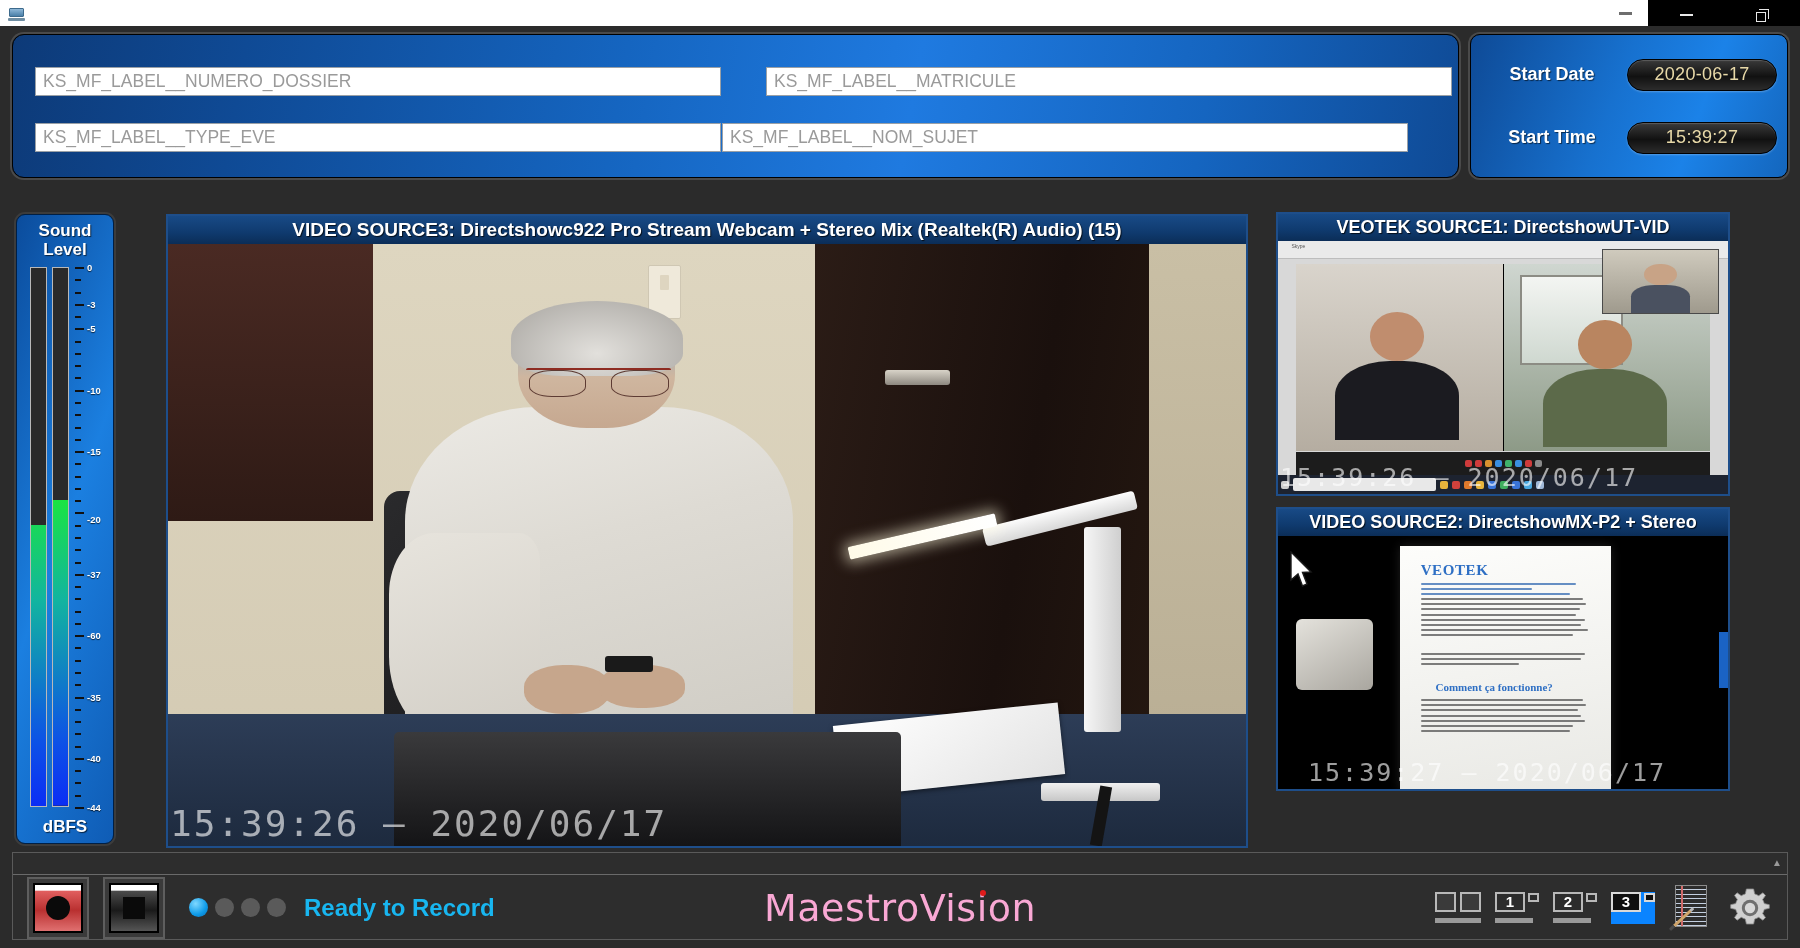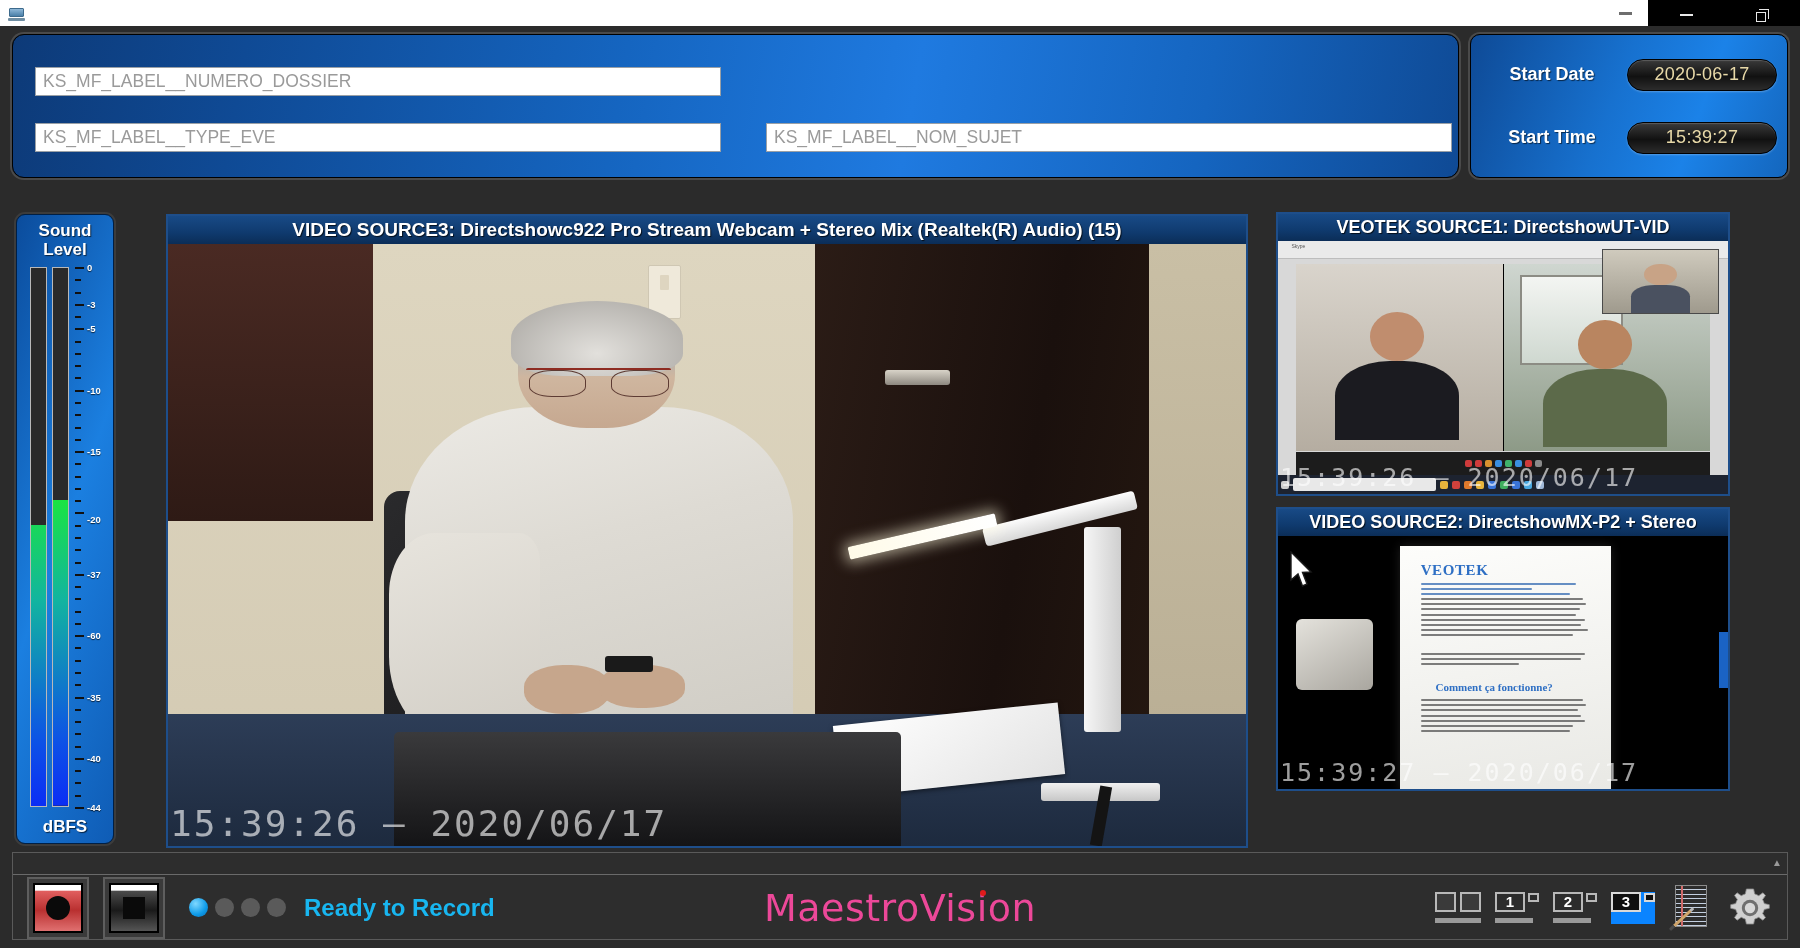--- a/index.html
+++ b/index.html
@@ -78,21 +78,21 @@
     position: absolute; height: 29px;
     background: #ffffff; border: 1px solid #9aa0a6;
     display: flex; align-items: center;
     padding-left: 7px;
     font-size: 17.5px; color: #9a9a9a;
     white-space: nowrap; overflow: hidden;
   }
   #ff-dossier  { left: 22px;  top: 32px; width: 686px; }
   #ff-typeeve  { left: 22px;  top: 88px; width: 686px; }
   #ff-matricule{ left: 753px; top: 32px; width: 686px; }
-  #ff-nomsujet { left: 753px; top: 88px; width: 686px; }
+  #ff-nomsujet { left: 709px; top: 88px; width: 686px; }
 
   
   #time-panel {
     position: absolute; left: 1470px; top: 8px; width: 318px; height: 144px;
     background: linear-gradient(110deg, #0e4a96 0%, #1771cf 45%, #1b82e8 70%, #1466bd 100%);
     border-radius: 10px;
     border: 1px solid #000;
     box-shadow: 0 0 0 2px #4a4a4a;
     padding: 8px 10px 8px 6px;
     display: flex; flex-direction: column; justify-content: space-around;
@@ -186,21 +186,21 @@
 
   .ts-overlay {
     position: absolute; left: 2px; bottom: 0px;
     font-family: "DejaVu Sans Mono", monospace;
     color: rgba(255,255,255,0.62);
     white-space: nowrap; pointer-events: none;
     letter-spacing: 2px;
   }
   #main-video .ts-overlay { font-size: 36px; bottom: 2px; }
   #src1-video .ts-overlay { font-size: 25px; bottom: 2px; }
-  #src2-video .ts-overlay { font-size: 25px; bottom: 2px; }
+  #src2-video .ts-overlay { font-size: 25px; bottom: 2px; margin-left: 28px; }
 
   
   .scene { position: absolute; inset: 0; }
   .sc-wall  { position:absolute; left:0; top:0; width:100%; height:84%;
               background: linear-gradient(180deg,#ded6c0,#d4cbb4); }
   .sc-cabL  { position:absolute; left:0; top:0; width:19%; height:46%;
               background: linear-gradient(180deg,#4a2a23,#2e1a15); }
   .sc-door  { position:absolute; left:60%; top:0; width:31%; height:86%;
               background: linear-gradient(100deg,#2b1c16,#1a100d 60%,#241710); }
   .sc-doorR { position:absolute; left:91%; top:0; width:9%; height:86%;
@@ -348,21 +348,21 @@
     margin-left: 18px; font-size: 24px; font-weight: bold; color: #18b6f0;
     white-space: nowrap; flex: none;
   }
 
   #brand {
     position: absolute; left: 0; right: 0; top: 0; height: 65px;
     display: flex; align-items: center; justify-content: center;
     pointer-events: none;
   }
   #brand-text {
-    font-size: 38px; color: #ec4899; letter-spacing: .5px;
+    font-size: 38px; color: #f9a8d4; letter-spacing: .5px;
     font-family: "DejaVu Sans", sans-serif; position: relative;
   }
   #brand-dot {
     position: absolute; width: 6px; height: 6px; border-radius: 50%;
     background: #e01b1b; right: 50px; top: 4px;
   }
 
   #right-tools {
     position: absolute; right: 14px; top: 0; height: 65px;
     display: flex; align-items: center; gap: 14px;
@@ -436,20 +436,21 @@
         <div class="r2"></div>
     </div>
   </div>
 </div>
 
 <div id="app">
 
   <div id="header-panel">
     <div class="formfield" id="ff-dossier">KS_MF_LABEL__NUMERO_DOSSIER</div>
     <div class="formfield" id="ff-typeeve">KS_MF_LABEL__TYPE_EVE</div>
+    <div class="formfield" id="ff-matricule">KS_MF_LABEL__MATRICULE</div>
     <div class="formfield" id="ff-nomsujet">KS_MF_LABEL__NOM_SUJET</div>
   </div>
 
   <div id="time-panel">
     <div class="trow">
       <div class="tlabel">Start Date</div>
       <div class="tvalue">2020-06-17</div>
     </div>
     <div class="trow">
       <div class="tlabel">Start Time</div>

